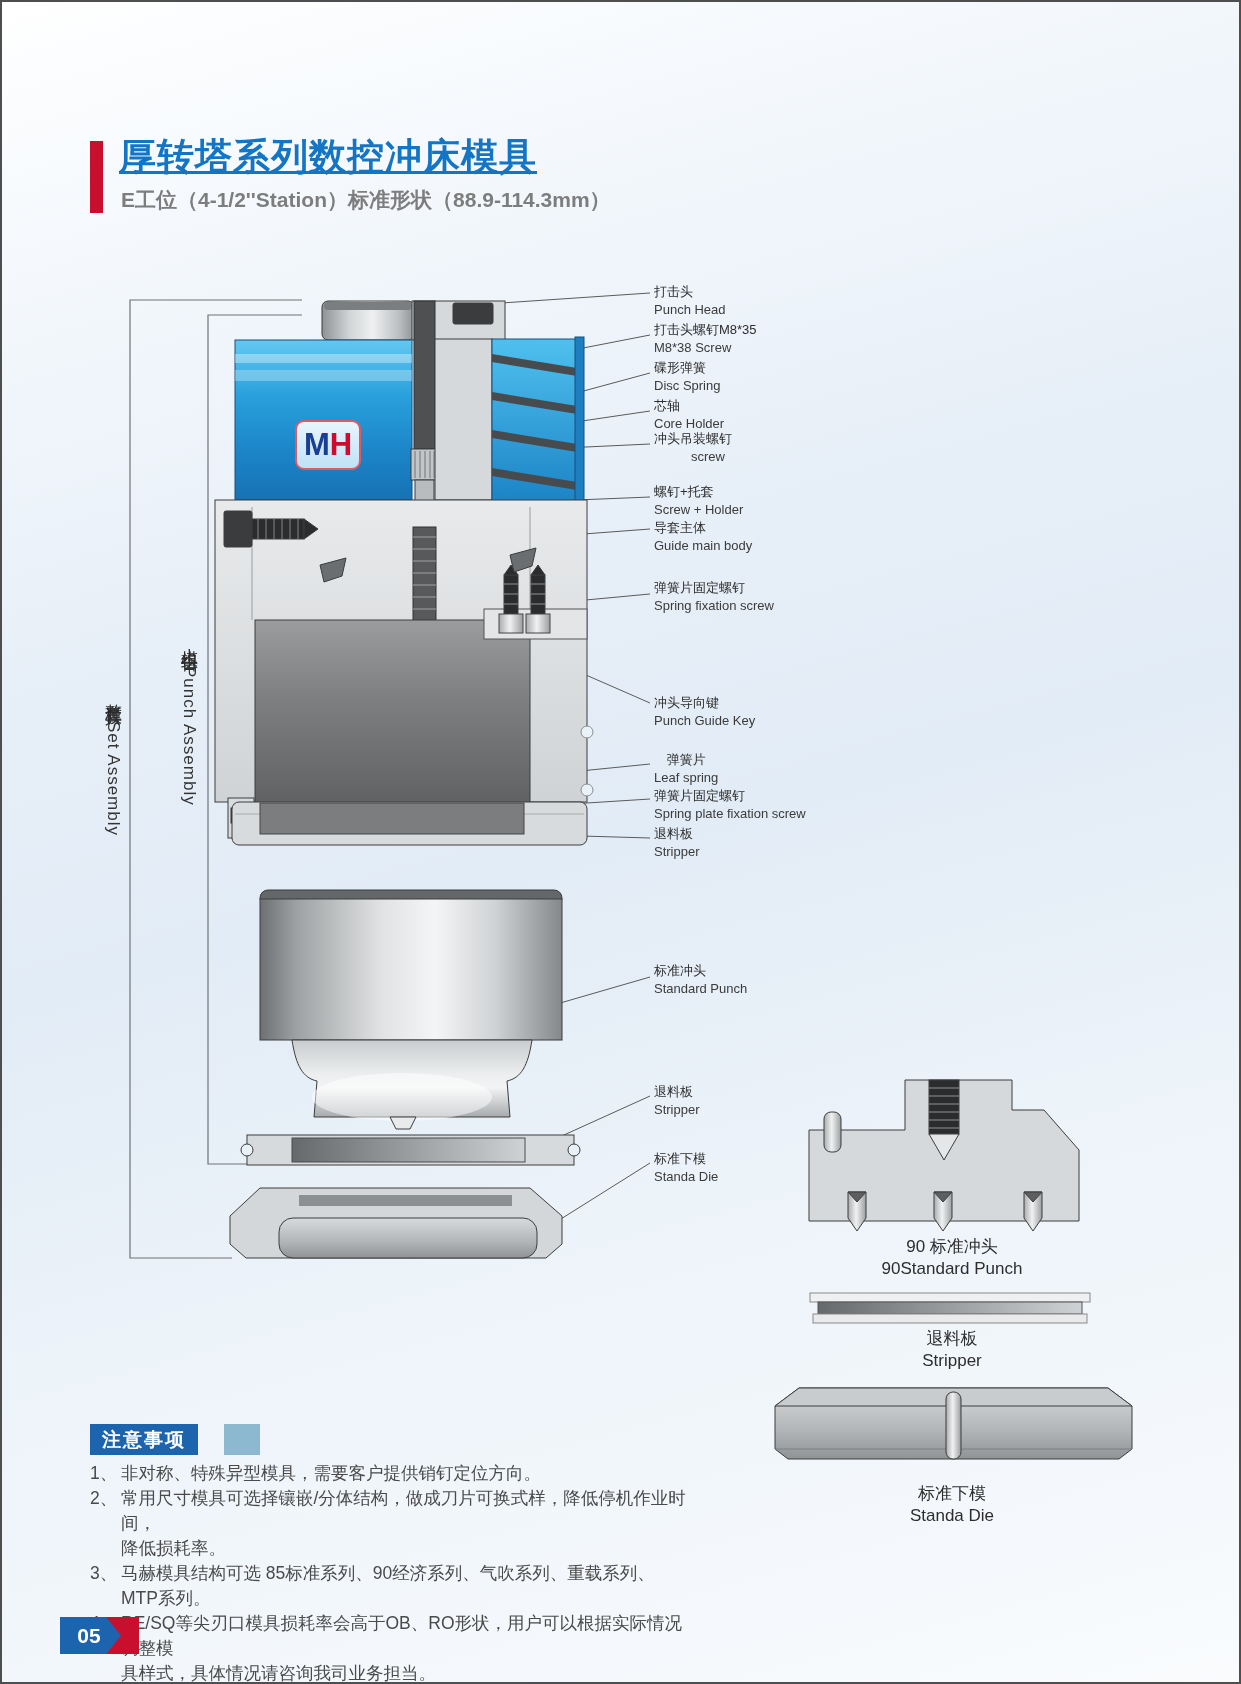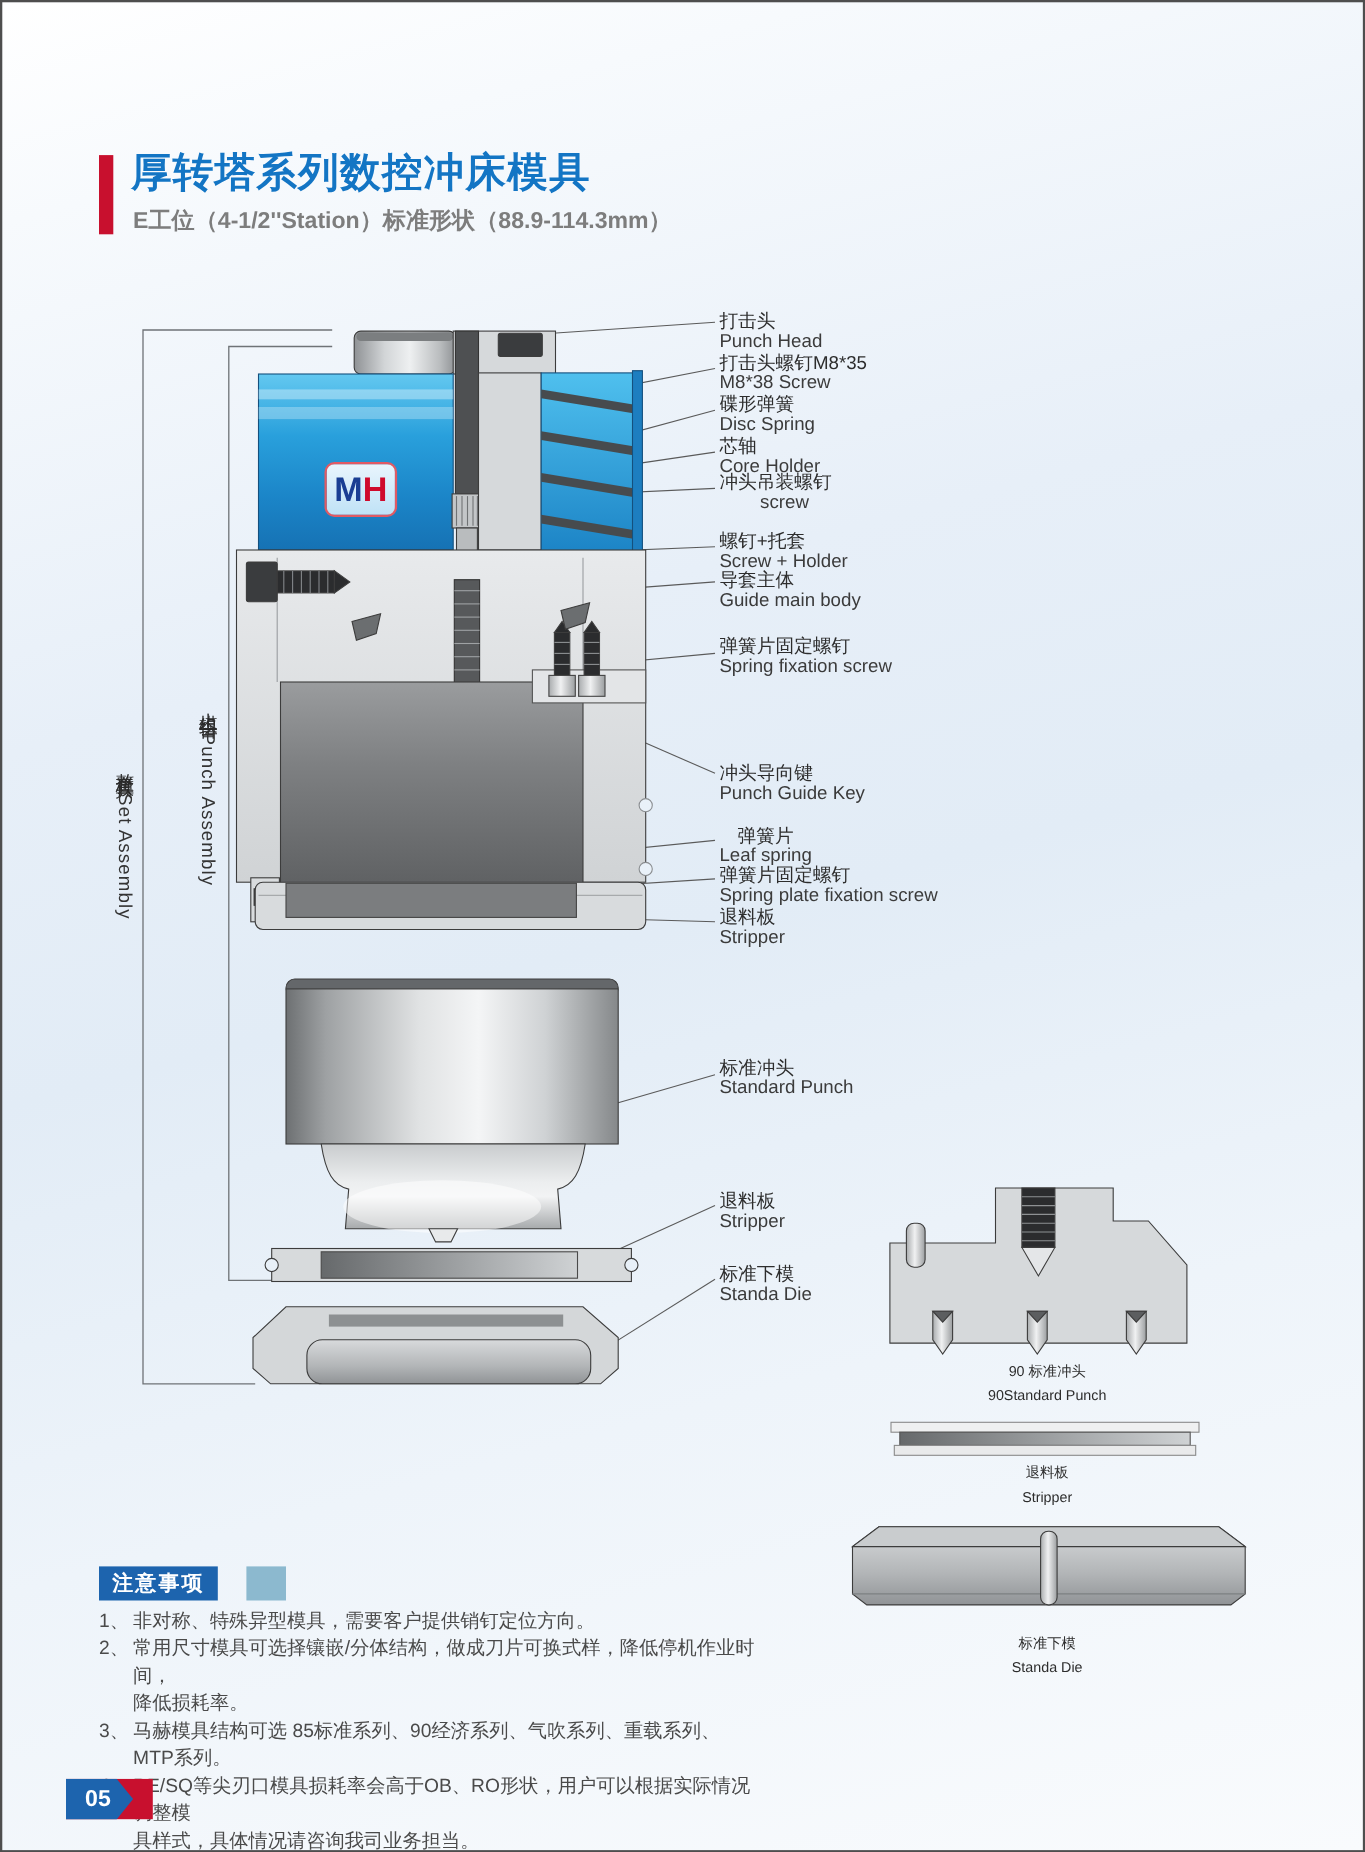--- a/index.html
+++ b/index.html
@@ -8,28 +8,28 @@
     width:1241px;height:1684px;
     margin:0 auto;
     box-sizing:border-box;
     border:2px solid #4e4e4e;
     background:linear-gradient(165deg,#ffffff 0%,#f7fafd 10%,#e7eff8 34%,#e2ecf6 50%,#eef4fa 72%,#f9fbfd 100%);
     font-family:"Liberation Sans","DejaVu Sans",sans-serif;
     overflow:hidden;
   }
   .abs{position:absolute;}
   .accent-bar{left:88px;top:139px;width:13px;height:72px;background:#c8102e;}
-  .title{left:117px;top:130px;font-size:37px;font-weight:700;color:#1375c4;letter-spacing:1px;white-space:nowrap;}
+  .title{left:117px;top:130px;font-size:37px;font-weight:700;color:#1375c4;letter-spacing:1px;white-space:nowrap;text-decoration:underline;}
   .subtitle{left:119px;top:184px;font-size:21px;font-weight:700;color:#7d7d7d;white-space:nowrap;}
-  .lbl{left:652px;font-size:17px;line-height:18px;color:#2d2d2d;white-space:nowrap;}
+  .lbl{left:652px;font-size:13px;line-height:18px;color:#2d2d2d;white-space:nowrap;}
   .lbl .zh{display:block;}
   .lbl .en{display:block;color:#3b3b3b;}
   .vlabel{writing-mode:vertical-rl;text-orientation:mixed;font-size:17px;color:#2a2a2a;letter-spacing:2px;white-space:nowrap;}
   .vlabel .en{margin-top:16px;letter-spacing:1px;color:#333;}
-  .fig-cap{width:300px;text-align:center;font-size:13px;line-height:22px;color:#2d2d2d;}
+  .fig-cap{width:300px;text-align:center;font-size:17px;line-height:22px;color:#2d2d2d;}
   .fig-cap span{display:block;}
   .mh-logo{
     left:293px;top:418px;width:62px;height:46px;
     border:2px solid #e05a64;border-radius:9px;
     background:linear-gradient(180deg,#e9f5fd 0%,#bfe2f6 100%);
     display:flex;align-items:center;justify-content:center;
     font-size:31px;font-weight:700;letter-spacing:0px;
   }
   .mh-logo .m{color:#1a3e93;}
   .mh-logo .h{color:#cf0a2c;}

